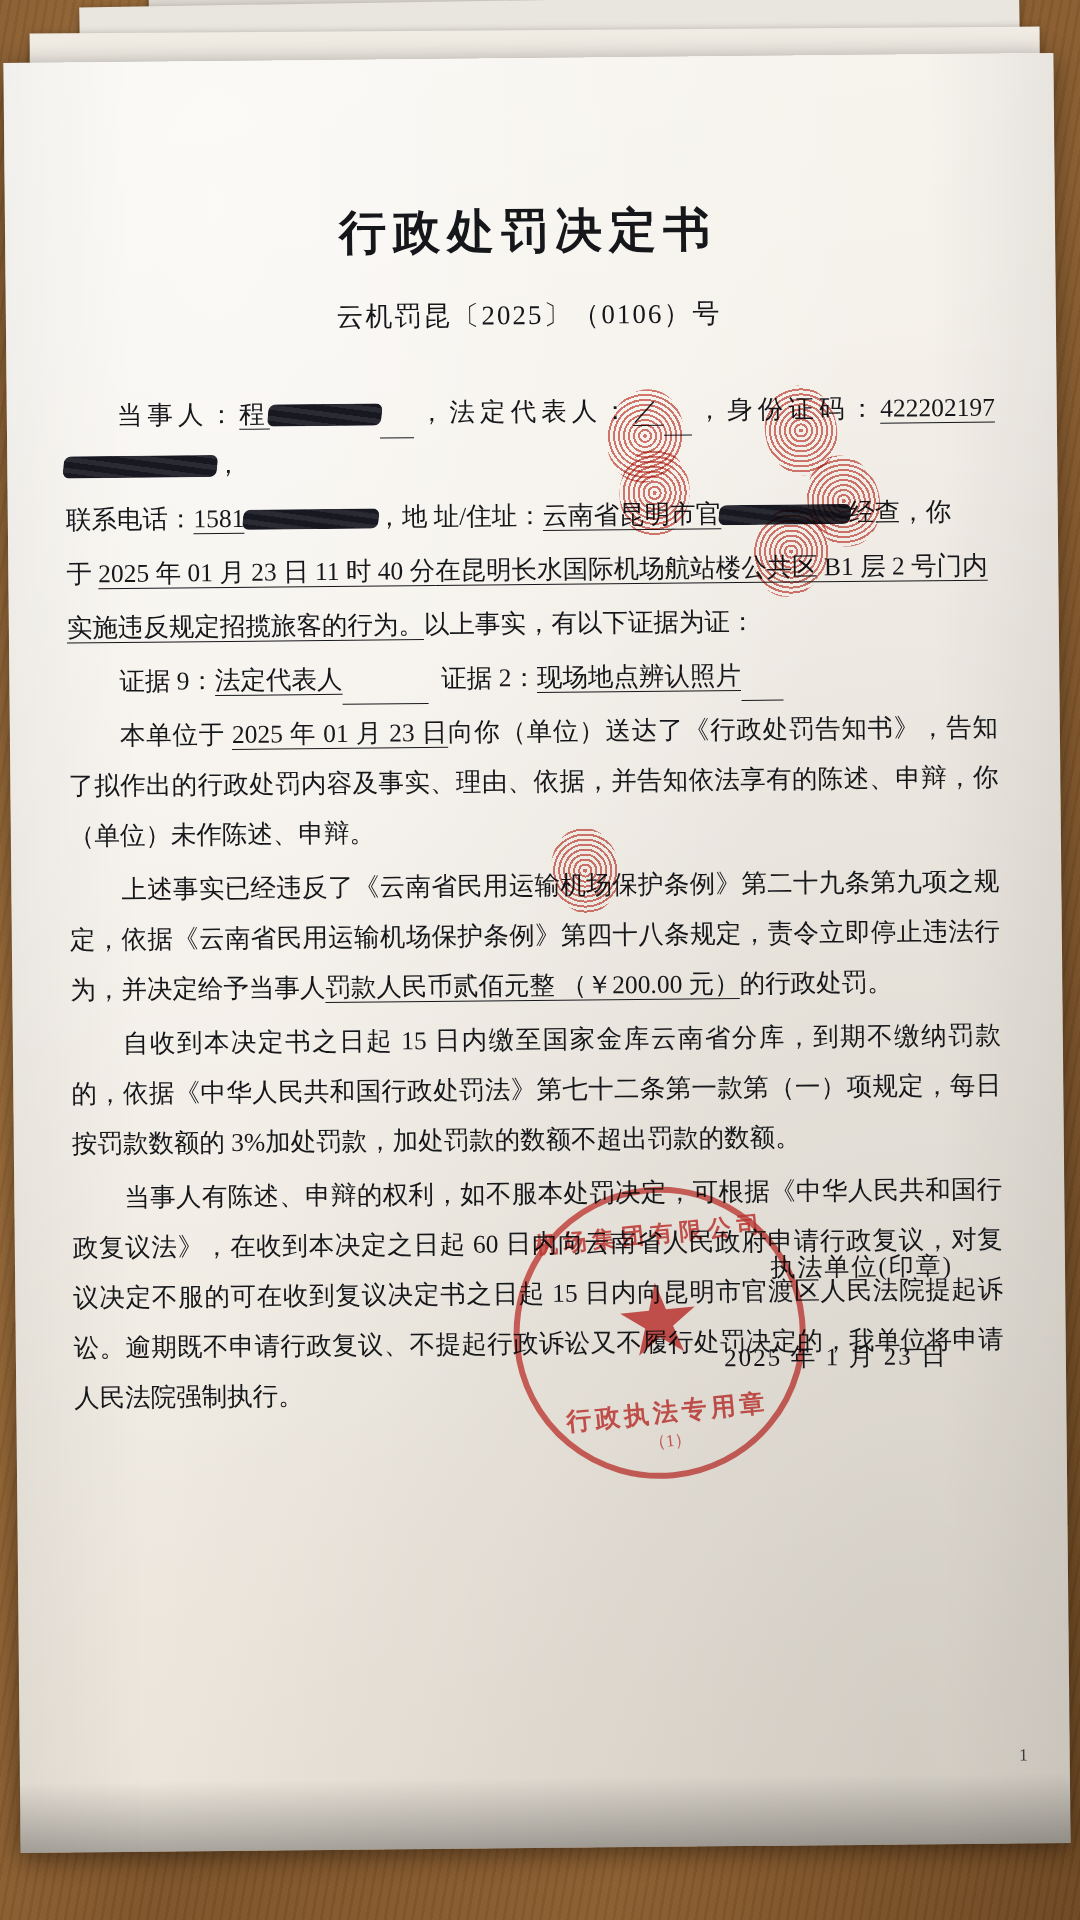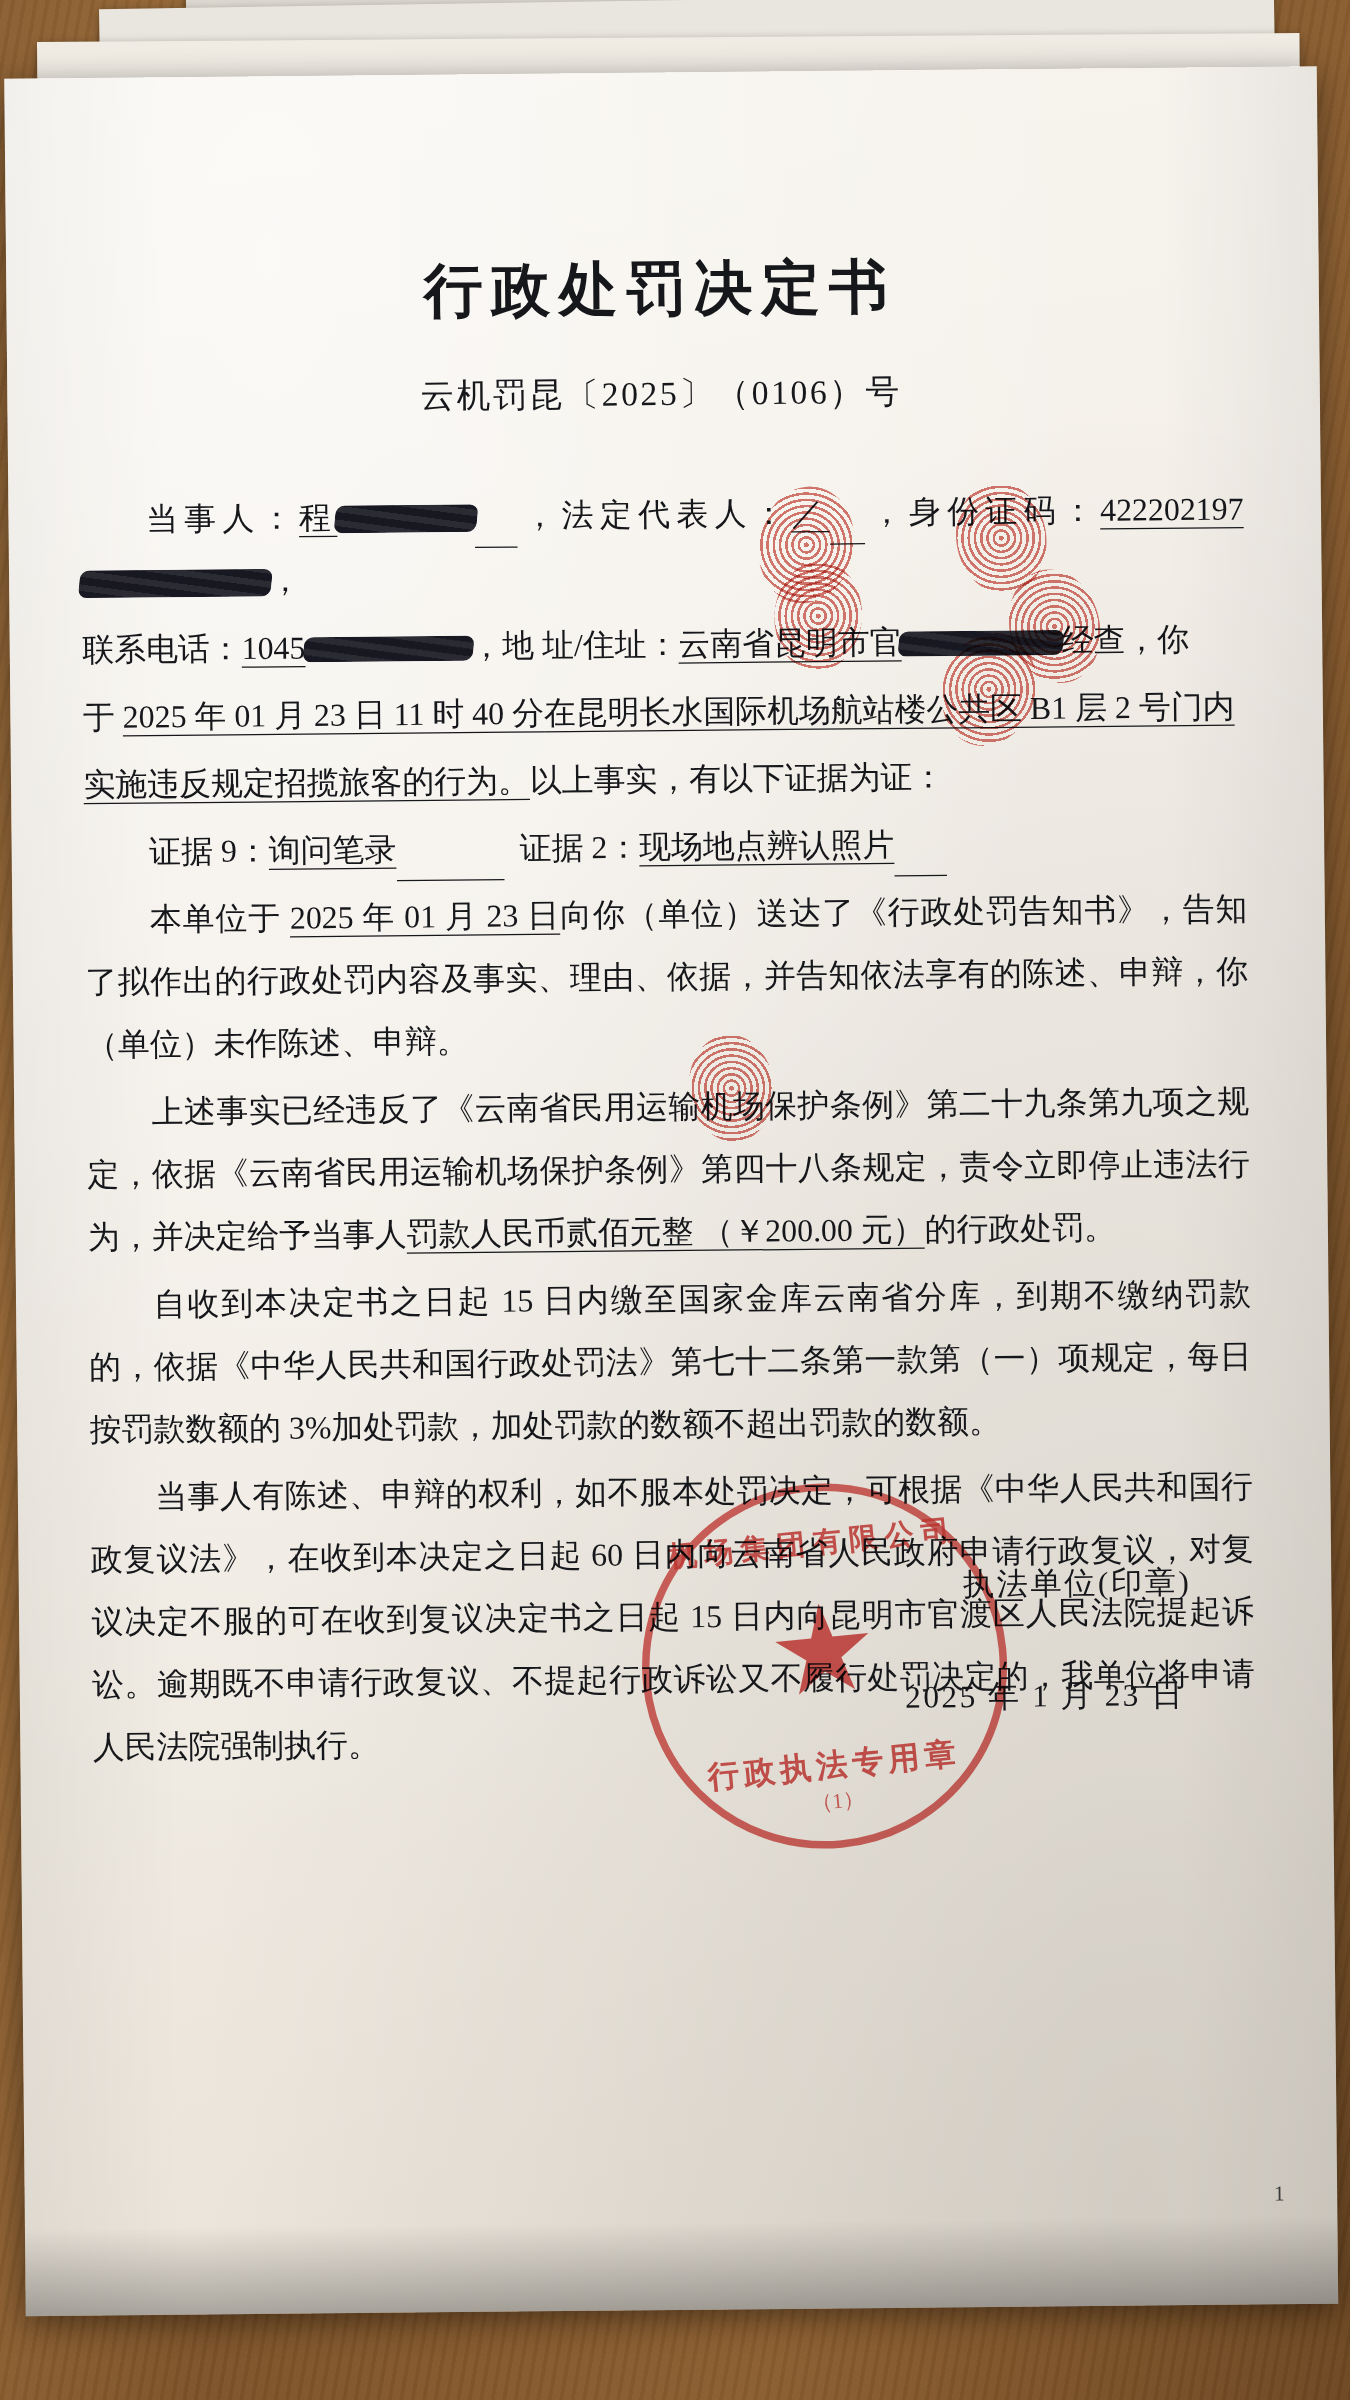--- a/index.html
+++ b/index.html
@@ -232,34 +232,34 @@
       <div class="doc-title">行政处罚决定书</div>
       <div class="doc-number">云机罚昆〔2025〕（0106）号</div>
 
       <div class="body-text">
 
         <div class="p indent">
           <span>当事人：</span><span class="ul">程</span><span class="redact" style="width:110px;height:30px;">&nbsp;</span><span class="gap-ul" style="width:34px;height:1px;"></span><span>，法定代表人：</span><span class="ul">／</span><span class="gap-ul" style="width:28px;height:1px;"></span><span>，身份证码：</span><span class="ul">422202197</span><span class="redact" style="width:150px;height:30px;">&nbsp;</span><span>，</span>
         </div>
 
         <div class="p">
-          <span>联系电话：</span><span class="ul">1045</span><span class="redact" style="width:132px;height:28px;">&nbsp;</span><span>，地  址/住址：</span><span class="ul">云南省昆明市官</span><span class="redact" style="width:128px;height:28px;">&nbsp;</span><span>经查，你</span>
+          <span>联系电话：</span><span class="ul">1581</span><span class="redact" style="width:132px;height:28px;">&nbsp;</span><span>，地  址/住址：</span><span class="ul">云南省昆明市官</span><span class="redact" style="width:128px;height:28px;">&nbsp;</span><span>经查，你</span>
         </div>
 
         <div class="p">
           <span>于</span>
           <span class="ul">2025 年 01 月 23 日 11 时 40 分</span><span class="ul">在昆明长水国际机场航站楼公共区 B1 层 2 号门内</span>
         </div>
 
         <div class="p">
           <span class="ul">实施违反规定招揽旅客的行为。</span><span>以上事实，有以下证据为证：</span>
         </div>
 
         <div class="p indent">
-          <span>证据 9：</span><span class="ul">询问笔录</span><span class="gap-ul" style="width:86px;height:1px;"></span>&nbsp;&nbsp;<span>证据 2：</span><span class="ul">现场地点辨认照片</span><span class="gap-ul" style="width:42px;height:1px;"></span>
+          <span>证据 9：</span><span class="ul">法定代表人</span><span class="gap-ul" style="width:86px;height:1px;"></span>&nbsp;&nbsp;<span>证据 2：</span><span class="ul">现场地点辨认照片</span><span class="gap-ul" style="width:42px;height:1px;"></span>
         </div>
 
         <div class="p indent">
           <span>本单位于</span>
           <span class="ul">2025 年 01 月 23 日</span><span>向你（单位）送达了《行政处罚告知书》，告知了拟作出的行政处罚内容及事实、理由、依据，并告知依法享有的陈述、申辩，你（单位）未作陈述、申辩。</span>
         </div>
 
         <div class="p indent">
           <span>上述事实已经违反了《云南省民用运输机场保护条例》第二十九条第九项之规定，依据《云南省民用运输机场保护条例》第四十八条规定，责令立即停止违法行为，并决定给予当事人</span><span class="ul">罚款人民币贰佰元整 （￥200.00 元）</span><span>的行政处罚。</span>
         </div>

